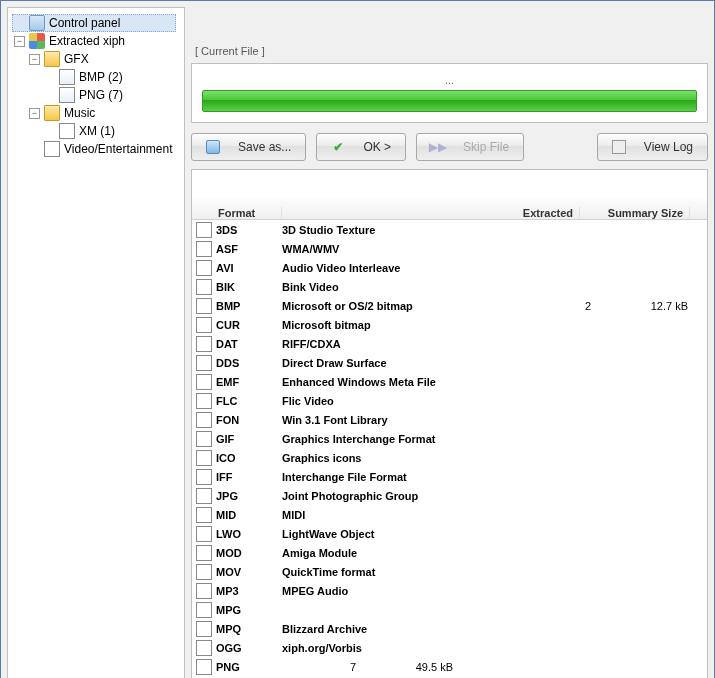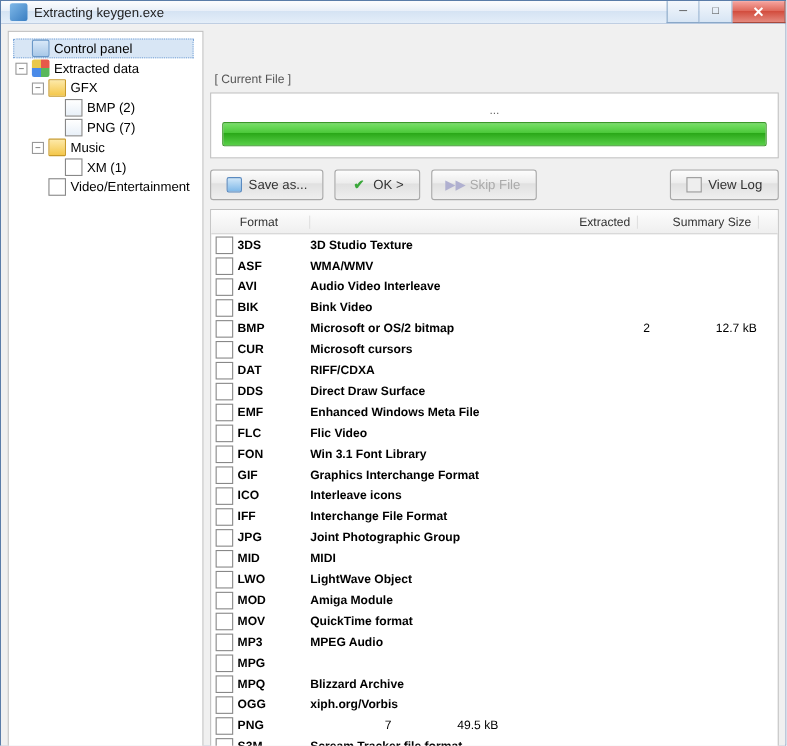--- a/index.html
+++ b/index.html
@@ -32,30 +32,30 @@
 .ic-vid { background: #fff; border: 1px solid #888; color: #444; }
 
 .main-pane { flex: 1; background: #f0f0f0; display: flex; flex-direction: column; }
 .current-label { font-size: 11px; color: #555; padding: 2px 4px 6px 4px; margin-top: 36px; }
 .progress-wrap { background: #fff; border: 1px solid #c0c0c0; padding: 10px 10px; margin-bottom: 10px; }
 .progress-bar { height: 22px; background: linear-gradient(#78e068 0%, #4ac838 45%, #2aa818 46%, #58d048 100%); border: 1px solid #3a9828; border-radius: 2px; }
 .progress-caption { text-align: center; color: #666; font-size: 11px; margin-bottom: 4px; }
 
 .btnrow { display: flex; gap: 10px; margin-bottom: 8px; }
 .btnrow .spacer { flex: 1; }
-.btn { height: 28px; padding: 0 14px; background: linear-gradient(#fdfdfd,#ececec 45%,#e0e0e0 46%,#efefef); border: 1px solid #a8a8a8; border-radius: 3px; display: flex; align-items: center; gap: 6px; font-size: 12px; color: #333; cursor: pointer; }
+.btn { height: 28px; padding: 0 14px; background: linear-gradient(#fdfdfd,#ececec 45%,#e0e0e0 46%,#efefef); border: 1px solid #a8a8a8; border-radius: 3px; display: flex; align-items: center; gap: 18px; font-size: 12px; color: #333; cursor: pointer; }
 .btn.disabled { color: #aaa; }
 .btn .bicon { width: 14px; height: 14px; display: inline-flex; align-items: center; justify-content: center; font-size: 12px; }
 .ic-save { background: linear-gradient(#cfe6f8,#7fb8e8); border: 1px solid #5a8ac0; border-radius: 2px; }
 .ic-ok { color: #3aa83a; font-weight: bold; }
 .ic-skip { color: #b0b0d0; }
 .ic-log { background: #eee; border: 1px solid #999; }
 
 .grid { flex: 1; background: #fff; border: 1px solid #c0c0c0; display: flex; flex-direction: column; overflow: hidden; position: relative; }
-.ghead { display: flex; background: linear-gradient(#fdfdfd,#efefef); border-bottom: 1px solid #d0d0d0; height: 22px; align-items: center; font-weight: normal; font-size: 11px; color: #333; }
+.ghead { display: flex; background: linear-gradient(#fdfdfd,#efefef); border-bottom: 1px solid #d0d0d0; height: 22px; align-items: flex-end; font-weight: bold; font-size: 11px; color: #333; margin-top: 28px; }
 .ghead .col { padding: 0 6px; border-right: 1px solid #e0e0e0; }
 .col-fmt { width: 90px; padding-left: 26px !important; }
 .col-desc { flex: 1; }
 .col-ext { width: 80px; text-align: right; }
 .col-size { width: 110px; text-align: right; }
 .col-scroll { width: 17px; }
 .gbody { flex: 1; overflow-y: scroll; }
 .grow { display: flex; height: 19px; align-items: center; font-size: 11px; }
 .grow .gicon { width: 16px; height: 16px; margin: 0 4px 0 4px; border: 1px solid #888; background: #fff; display: inline-flex; align-items: center; justify-content: center; font-size: 9px; }
 .grow .fmt { width: 66px; font-weight: bold; }
@@ -67,43 +67,34 @@
 .gi-green{background:linear-gradient(#b8e8a8,#5ab858);} .gi-blue{background:linear-gradient(#c8e0f8,#5a98d8);}
 .gi-orange{background:linear-gradient(#f8d8a8,#e89838);} .gi-red{background:linear-gradient(#f8c8c8,#e85a5a);}
 .gi-yellow{background:linear-gradient(#f8f0c8,#e8d858);} .gi-purple{background:linear-gradient(#e8c8f8,#a868d8);}
 .gi-white{background:#fff;} .gi-cyan{background:linear-gradient(#c8f0f8,#58c8e8);}
 </style>
 </head>
 <body>
 
 <div class="window">
 
-  <div class="titlebar">
-    <span class="title-icon"></span>
-    <span class="title-text">Extracting keygen.exe</span>
-    <div class="winbtns">
-      <div class="winbtn">─</div>
-      <div class="winbtn">□</div>
-      <div class="winbtn close">✕</div>
-    </div>
-  </div>
 
   <div class="client">
 
     <div class="tree-pane">
       <div class="tree" id="tree">
           <div class="tree-node sel">
             <span class="tree-spacer"></span>
             <span class="tree-icon ic-cp"></span>
             <span>Control panel</span>
           </div>
           <div class="tree-node">
             <span class="tree-toggle">−</span>
             <span class="tree-icon ic-ext"></span>
-            <span>Extracted data</span>
+            <span>Extracted xiph</span>
           </div>
           <div class="tree-node">
             <span class="tree-spacer"></span>
             <span class="tree-toggle">−</span>
             <span class="tree-icon ic-fold"></span>
             <span>GFX</span>
           </div>
           <div class="tree-node">
             <span class="tree-spacer"></span>
             <span class="tree-spacer"></span>
@@ -207,21 +198,21 @@
             <div class="grow">
               <span class="gicon gi-white"></span>
               <span class="fmt">BMP</span>
               <span class="desc">Microsoft or OS/2 bitmap</span>
               <span class="ext">2</span>
               <span class="size">12.7 kB</span>
             </div>
             <div class="grow">
               <span class="gicon gi-white"></span>
               <span class="fmt">CUR</span>
-              <span class="desc">Microsoft cursors</span>
+              <span class="desc">Microsoft bitmap</span>
               <span class="ext"></span>
               <span class="size"></span>
             </div>
             <div class="grow">
               <span class="gicon gi-yellow"></span>
               <span class="fmt">DAT</span>
               <span class="desc">RIFF/CDXA</span>
               <span class="ext"></span>
               <span class="size"></span>
             </div>
@@ -256,21 +247,21 @@
             <div class="grow">
               <span class="gicon gi-white"></span>
               <span class="fmt">GIF</span>
               <span class="desc">Graphics Interchange Format</span>
               <span class="ext"></span>
               <span class="size"></span>
             </div>
             <div class="grow">
               <span class="gicon gi-orange"></span>
               <span class="fmt">ICO</span>
-              <span class="desc">Interleave icons</span>
+              <span class="desc">Graphics icons</span>
               <span class="ext"></span>
               <span class="size"></span>
             </div>
             <div class="grow">
               <span class="gicon gi-cyan"></span>
               <span class="fmt">IFF</span>
               <span class="desc">Interchange File Format</span>
               <span class="ext"></span>
               <span class="size"></span>
             </div>

